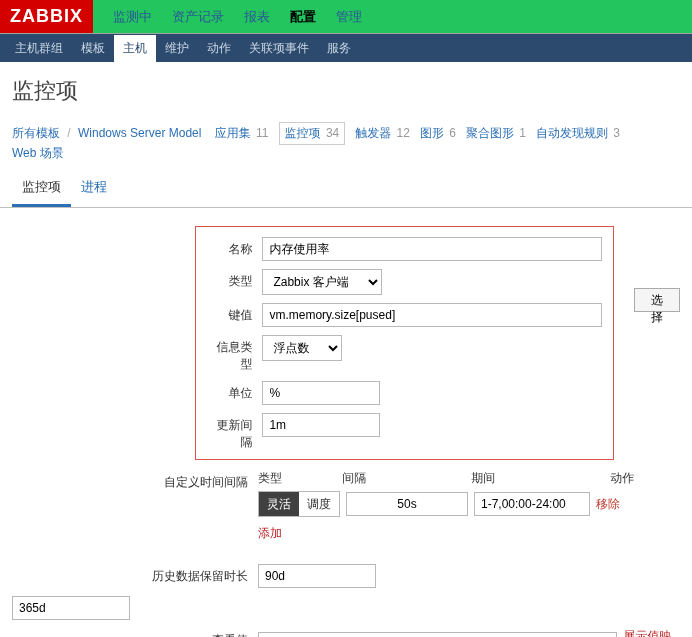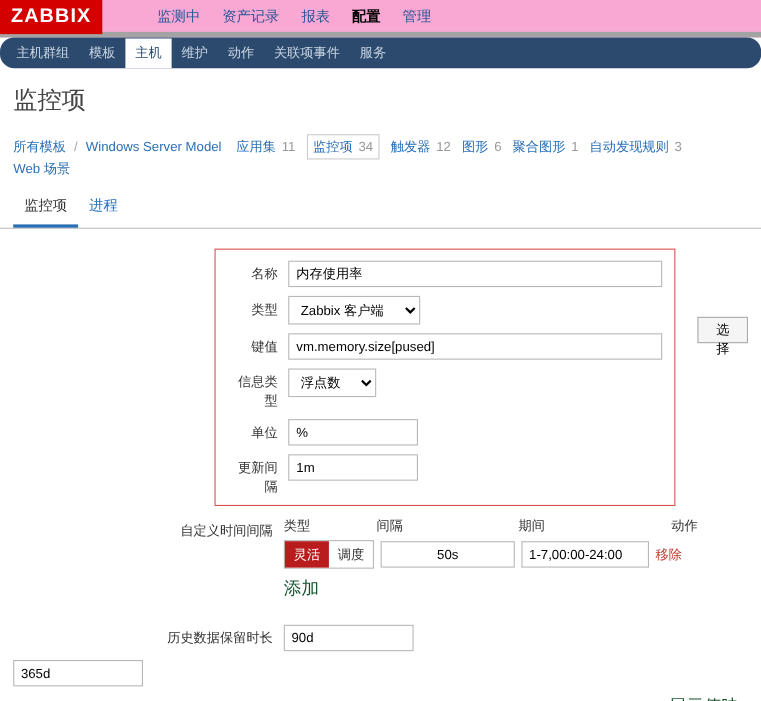--- a/index.html
+++ b/index.html
@@ -1,24 +1,24 @@
 <!DOCTYPE html>
 <html><head>
 <meta charset="utf-8">
 <style>
   * { box-sizing: border-box; margin: 0; padding: 0; }
   body { font-family: Arial, "Microsoft YaHei", sans-serif; font-size: 13px; color: #333; background: #fff; width: 692px; }
   
-  .topbar { background: #f9a8d4; height: 34px; display: flex; align-items: center; border-bottom: 5px solid #a3a3a3; gap: 30px; }
+  .topbar { background: #22c55e; height: 34px; display: flex; align-items: center; border-bottom: 1px solid #a3a3a3; }
   .logo { background: #d40000; color: #fff; font-weight: bold; padding: 6px 10px; font-size: 18px; letter-spacing: 1px; margin-right: 10px; }
   .topnav { display: flex; }
   .topnav-item { padding: 8px 10px; color: #2b5797; cursor: pointer; font-size: 13px; }
   .topnav-item.active { color: #000; font-weight: bold; }
   
-  .subnav { background: #2c4a6e; height: 28px; display: flex; align-items: center; padding-left: 6px; border-radius: 13px; }
+  .subnav { background: #2c4a6e; height: 28px; display: flex; align-items: center; padding-left: 6px; }
   .subnav-item { color: #c9d6e4; padding: 5px 9px; cursor: pointer; font-size: 12px; }
   .subnav-item.active { background: #fff; color: #2c4a6e; }
   
   .page-title { font-size: 22px; color: #444; padding: 14px 12px 16px; }
   
   .breadcrumbs { padding: 0 12px 10px; font-size: 12px; }
   .breadcrumbs a { color: #2b6fb6; text-decoration: none; }
   .bc-sep { color: #aaa; margin: 0 4px; }
   .bc-item { display: inline-block; margin-right: 10px; }
   .bc-count { color: #999; margin-left: 2px; }
@@ -46,23 +46,23 @@
   
   .sched-table { width: 382px; }
   .sched-head { display: flex; font-size: 12px; color: #333; margin-bottom: 4px; }
   .sched-head > div:nth-child(1){ width: 85px; }
   .sched-head > div:nth-child(2){ width: 130px; }
   .sched-head > div:nth-child(3){ width: 140px; }
   .sched-head > div:nth-child(4){ width: 30px; }
   .sched-row { display: flex; align-items: center; gap: 0; }
   .type-pill { display: flex; border: 1px solid #b8b8b8; height: 26px; }
   .type-pill span { padding: 4px 8px; font-size: 12px; cursor: pointer; }
-  .type-pill .sel { background: #b91c1c; color: #fff; }
+  .type-pill .sel { background: #404040; color: #fff; }
   .sched-row input { margin-right: 6px; }
-  .link-blue { color: #14532d; font-size: 16px; cursor: pointer; }
+  .link-blue { color: #b91c1c; font-size: 12px; cursor: pointer; }
   .link-red { color: #c0392b; font-size: 12px; cursor: pointer; }
   .select-wide { width: 380px; }
 </style>
 </head>
 <body>
 
 <div class="topbar">
   <div class="logo">ZABBIX</div>
   <div class="topnav" id="topnav">
       <div class="topnav-item">监测中</div>

